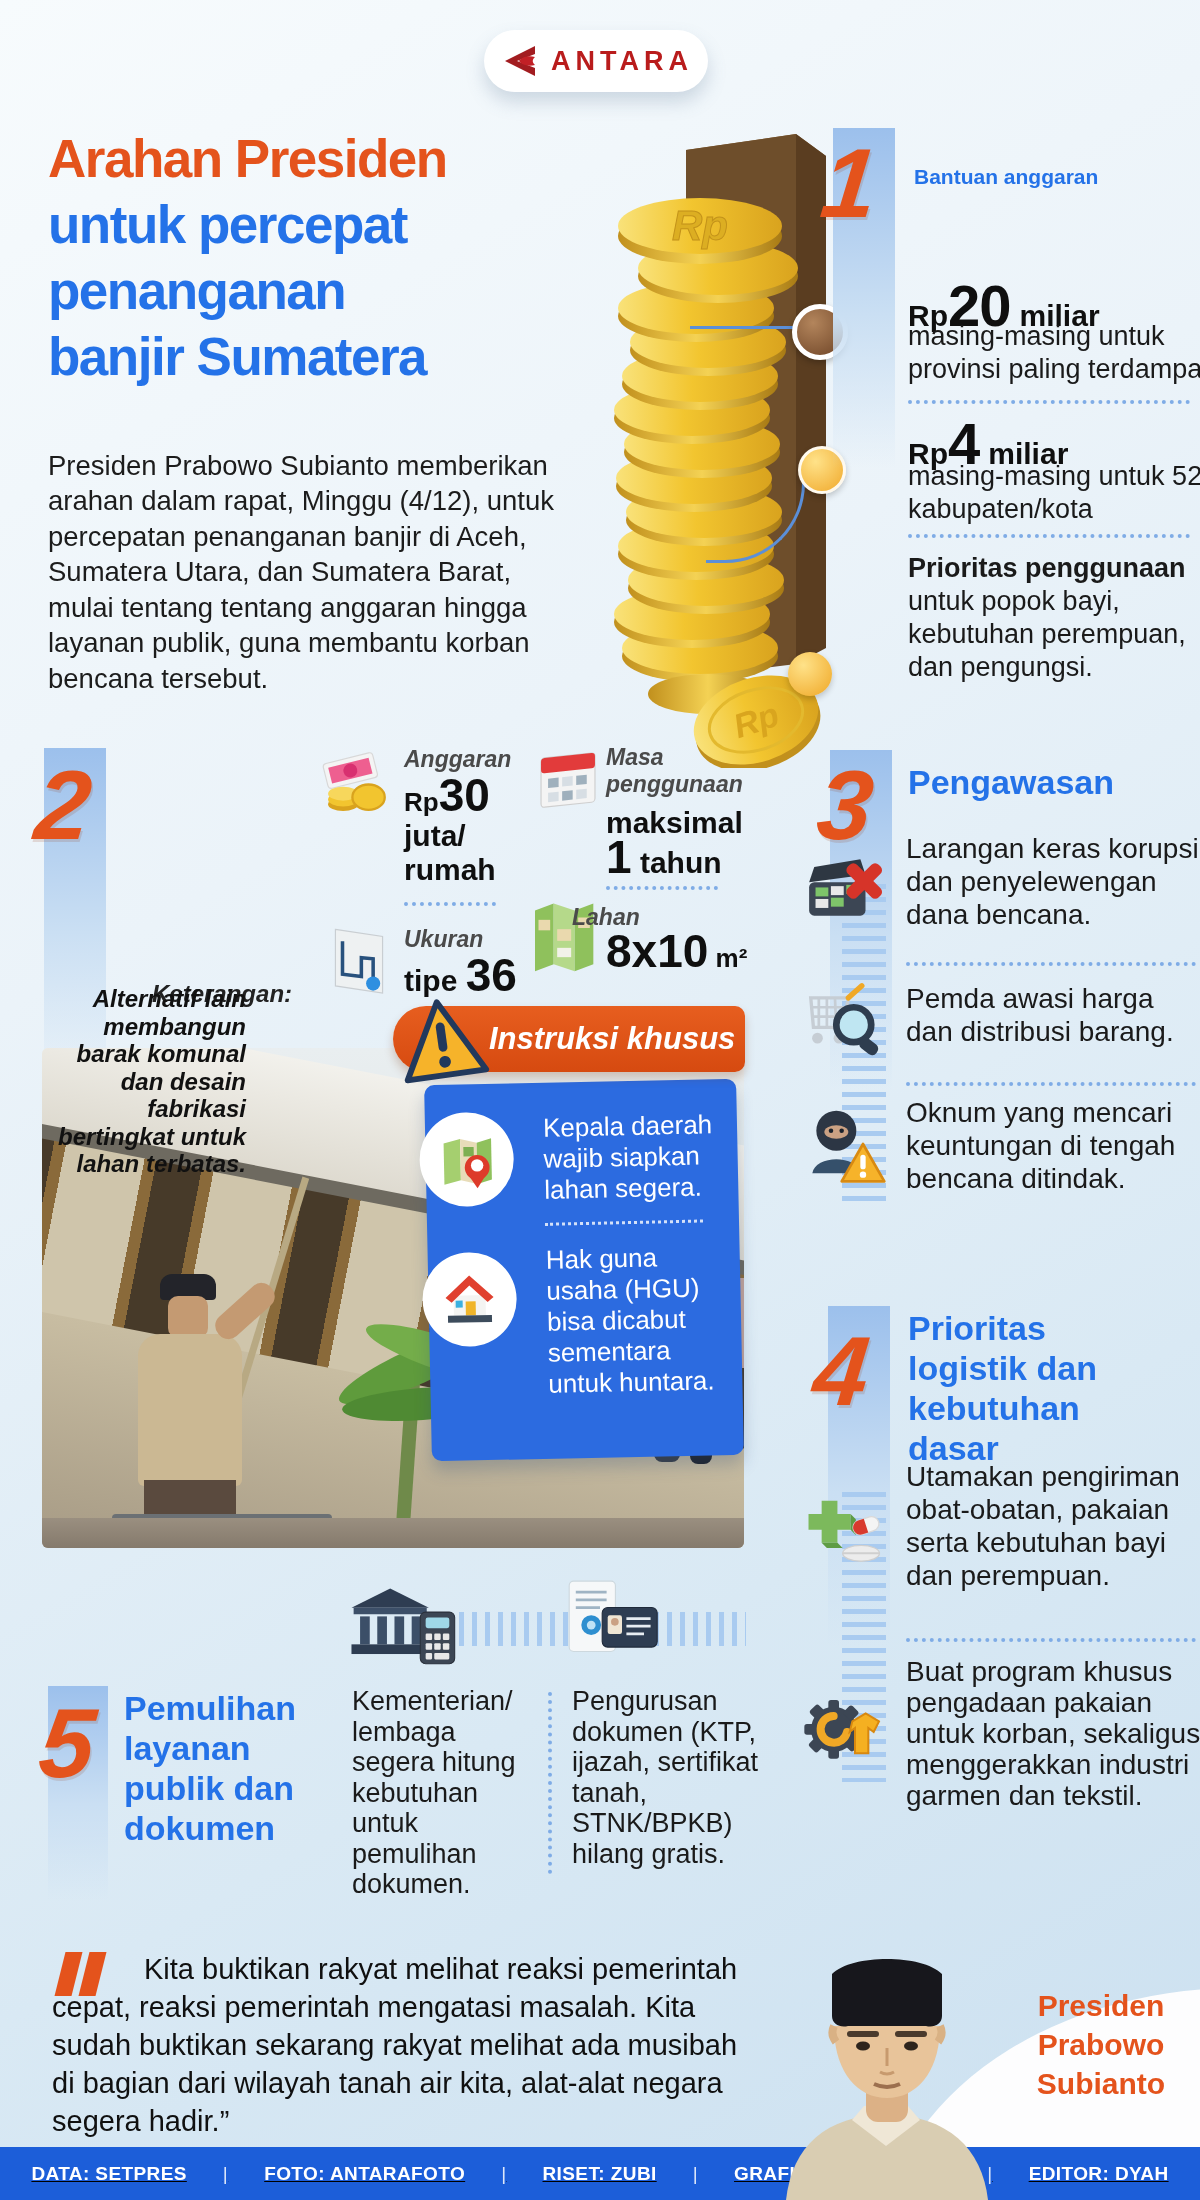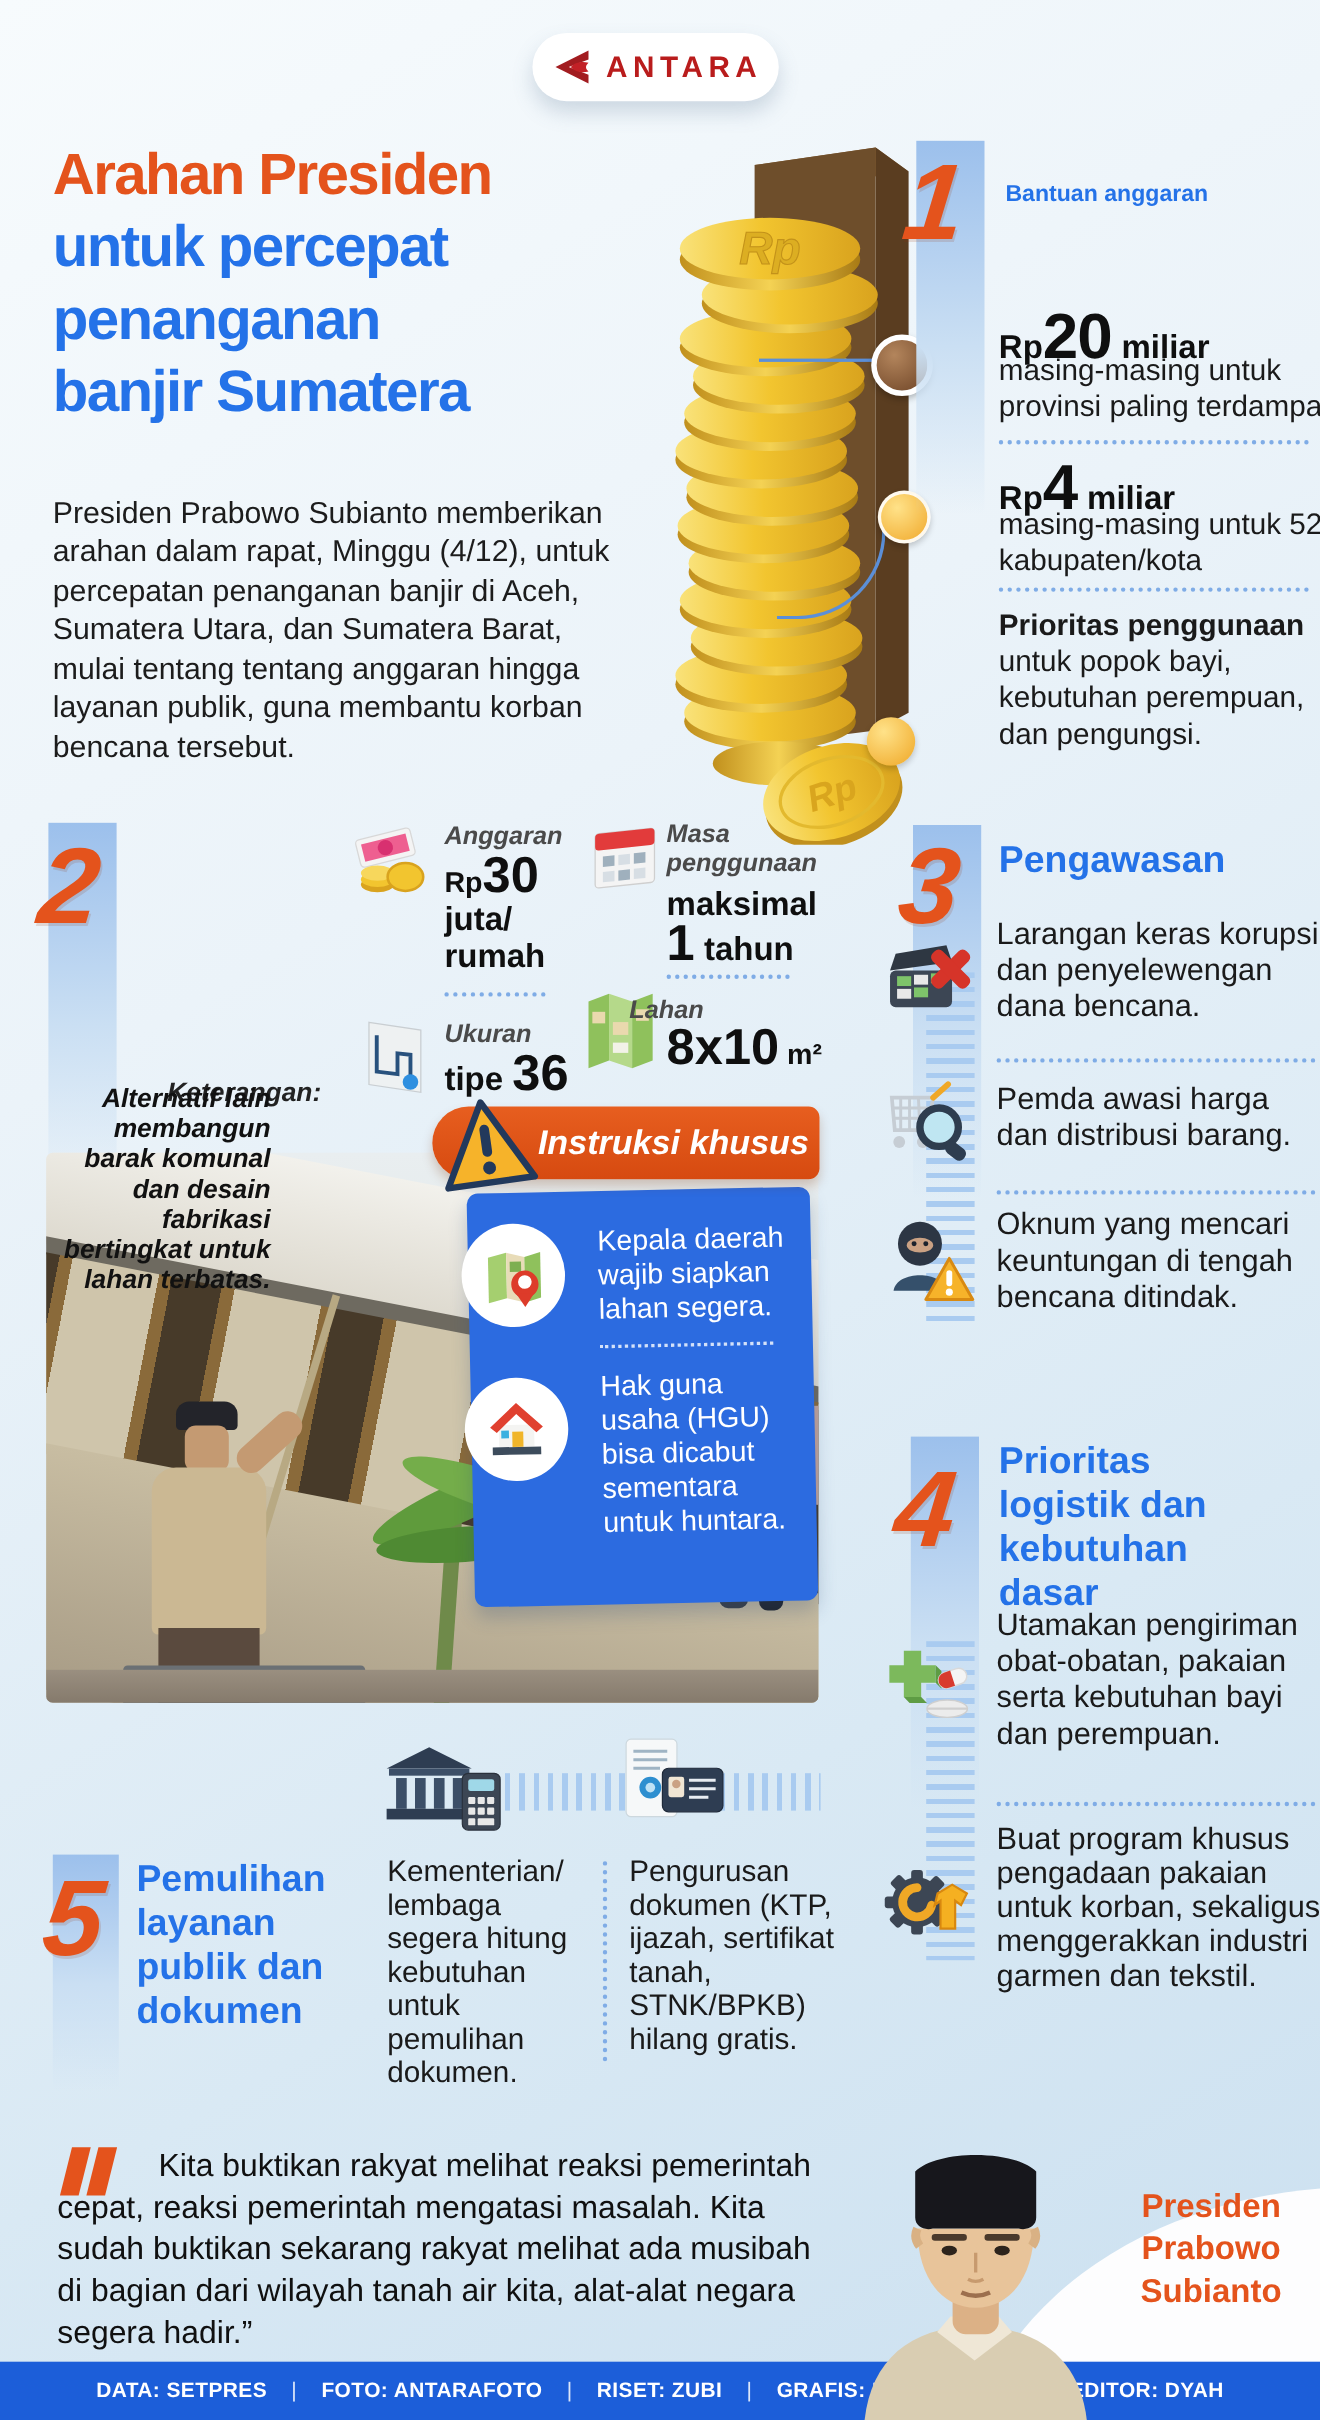--- a/index.html
+++ b/index.html
@@ -64,21 +64,21 @@
 
   
   .qmark{display:flex;gap:7px;}
   .qmark i{display:block;width:17px;height:44px;background:#e4531c;transform:skewX(-14deg);}
   .quote-t{font-size:29px;line-height:38px;color:#101010;text-indent:92px;}
   .ellipse{background:#fdfdfe;border-radius:50%;}
   .attrib{color:#e4531c;font-weight:800;font-size:30px;line-height:39px;text-align:center;}
 
   
   .footer{left:0;top:2147px;width:1200px;height:53px;background:#1c5ed9;display:flex;
-    align-items:center;justify-content:center;gap:22px;}
+    align-items:center;justify-content:center;gap:36px;text-decoration:underline;}
   .footer span{color:#ffffff;font-size:19px;font-weight:700;letter-spacing:.4px;}
   .footer .sep{font-weight:400;opacity:.85;}
 
   .conn{background:#5b8fd8;}
 </style>
 </head>
 <body>
 
 <div class="canvas">
 

